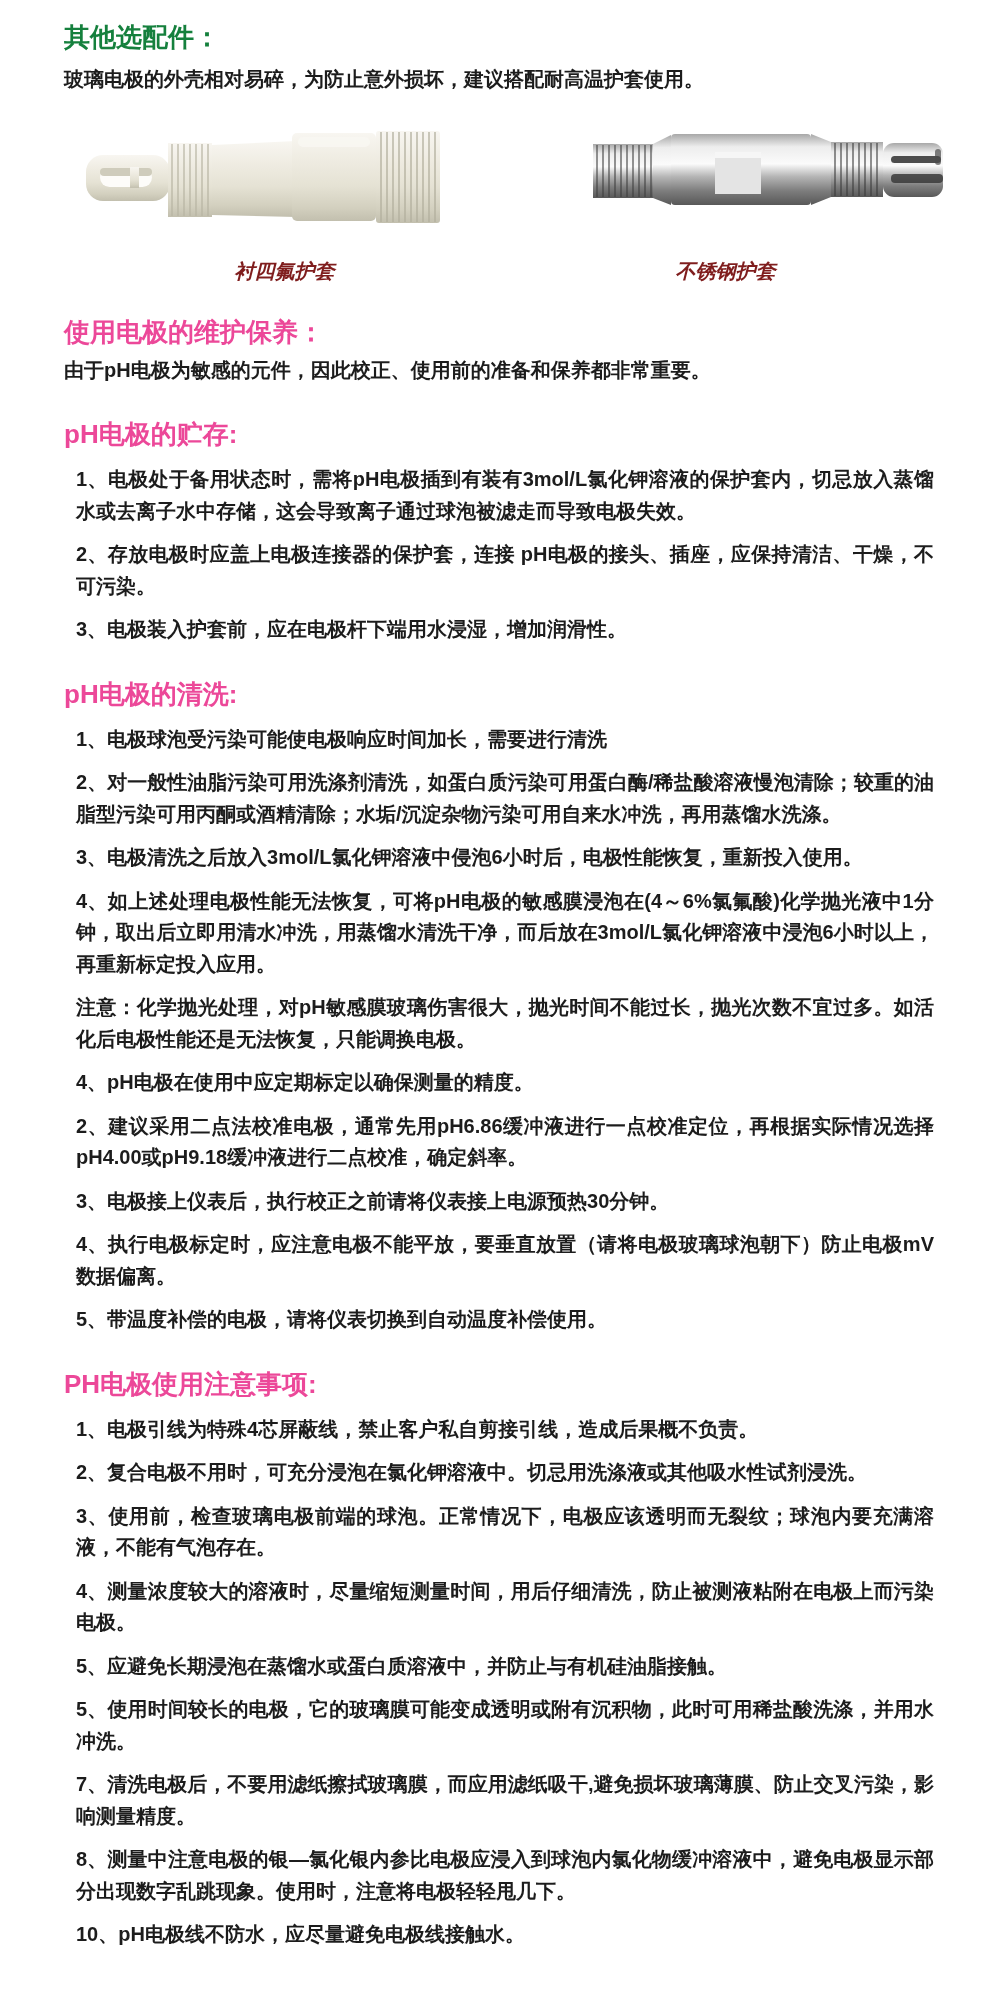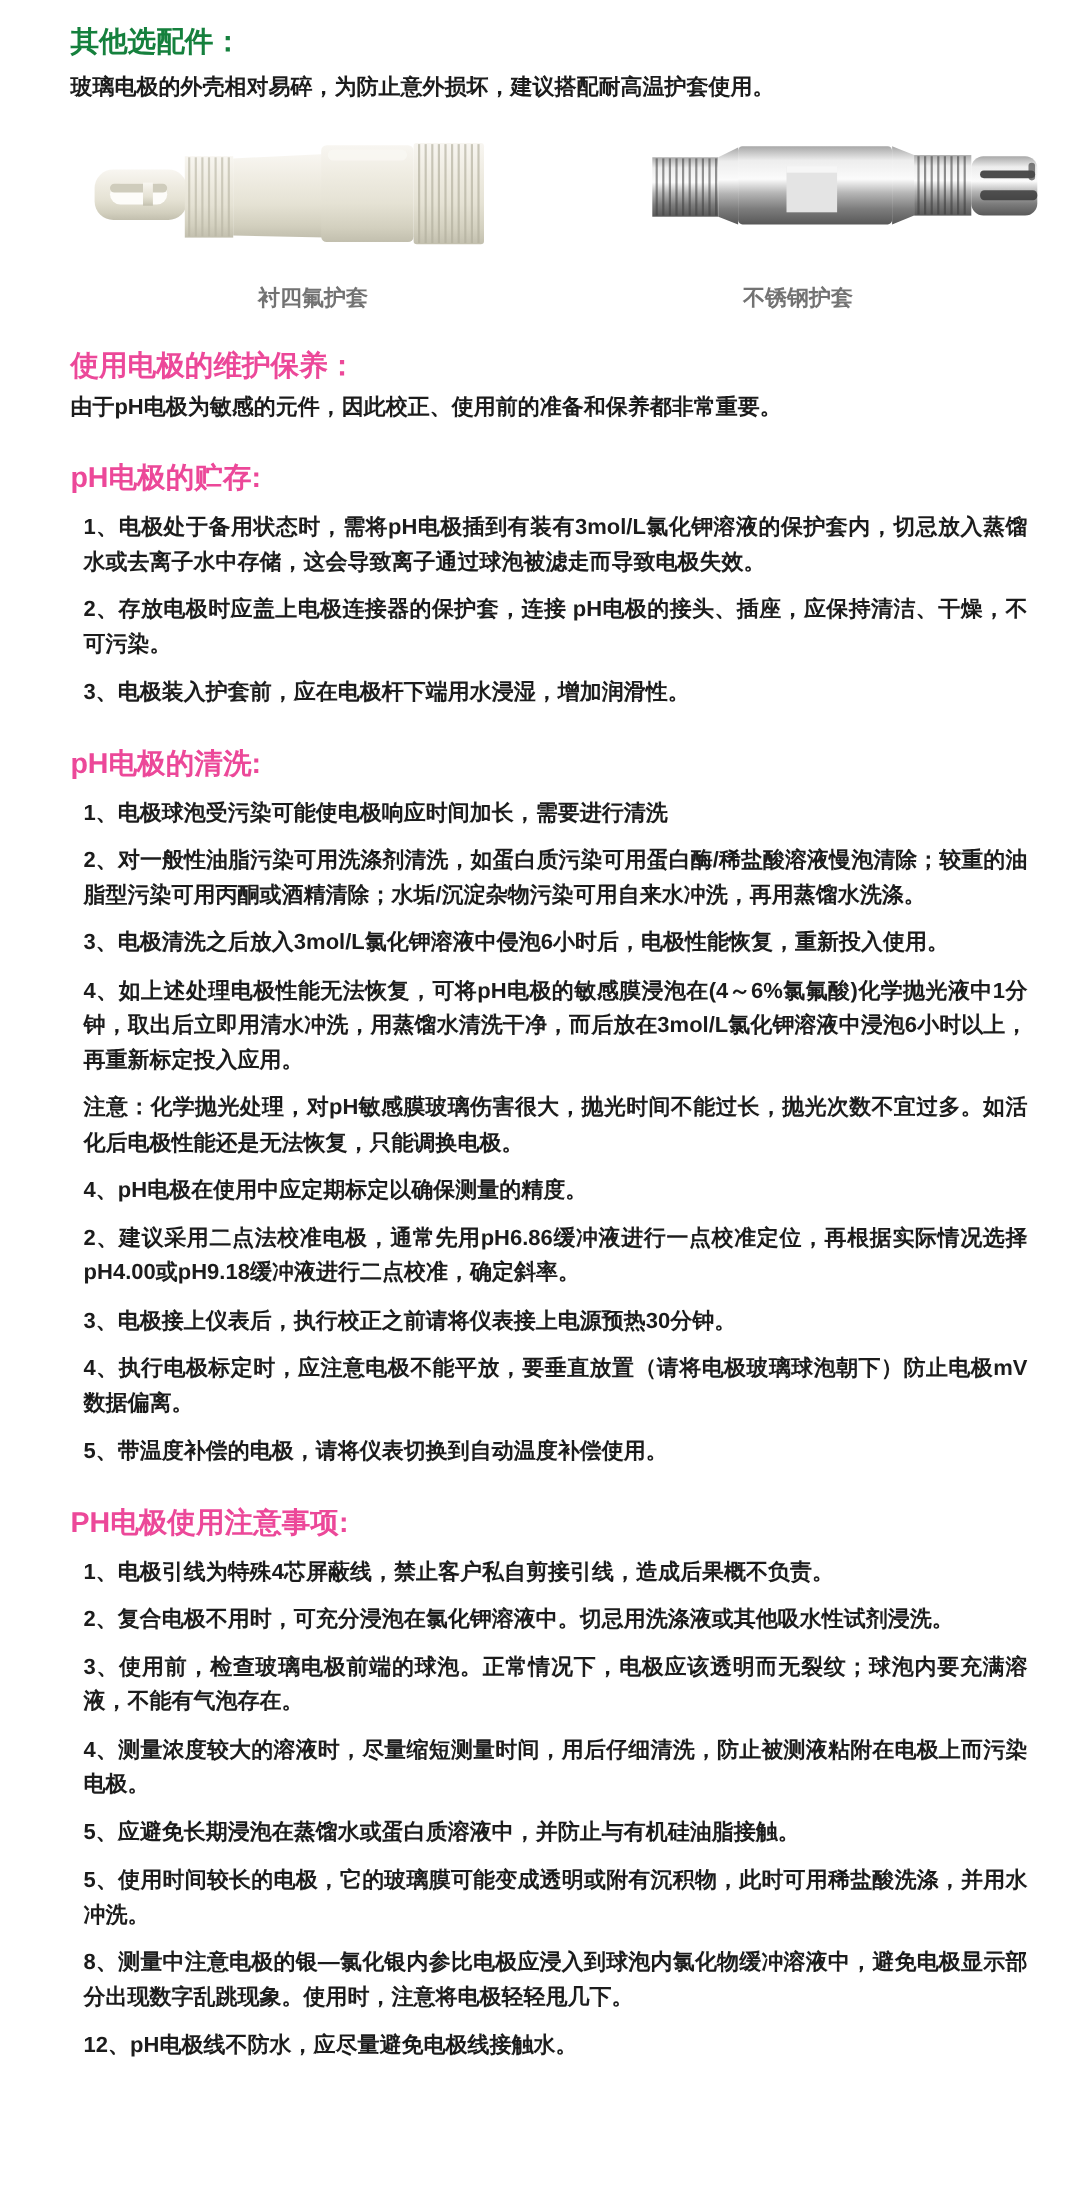--- a/index.html
+++ b/index.html
@@ -61,22 +61,23 @@
   .photo-col.right { justify-content: flex-end; padding-right: 0px; }
   .caption-row {
     display: flex;
     margin-top: 28px;
   }
   .caption-col {
     flex: 1;
     text-align: center;
     font-size: 20px;
     font-weight: 700;
-    color: #737373;
+    color: #7f1d1d;
     line-height: 26px;
+    font-style: italic;
   }
   .section { margin: 0; }
   figure { margin: 0; padding: 0; }
 </style>
 </head>
 <body>
 
 <div class="content">
 
   <h1 class="doc-title">其他选配件：</h1>
@@ -226,18 +227,19 @@
   </div>
 
   <div class="section">
     <h2 class="section-title">PH电极使用注意事项:</h2>
     <p class="body-line">1、电极引线为特殊4芯屏蔽线，禁止客户私自剪接引线，造成后果概不负责。</p>
     <p class="body-line">2、复合电极不用时，可充分浸泡在氯化钾溶液中。切忌用洗涤液或其他吸水性试剂浸洗。</p>
     <p class="body-line">3、使用前，检查玻璃电极前端的球泡。正常情况下，电极应该透明而无裂纹；球泡内要充满溶液，不能有气泡存在。</p>
     <p class="body-line">4、测量浓度较大的溶液时，尽量缩短测量时间，用后仔细清洗，防止被测液粘附在电极上而污染电极。</p>
     <p class="body-line">5、应避免长期浸泡在蒸馏水或蛋白质溶液中，并防止与有机硅油脂接触。</p>
     <p class="body-line">5、使用时间较长的电极，它的玻璃膜可能变成透明或附有沉积物，此时可用稀盐酸洗涤，并用水冲洗。</p>
+    <p class="body-line">7、清洗电极后，不要用滤纸擦拭玻璃膜，而应用滤纸吸干,避免损坏玻璃薄膜、防止交叉污染，影响测量精度。</p>
     <p class="body-line">8、测量中注意电极的银—氯化银内参比电极应浸入到球泡内氯化物缓冲溶液中，避免电极显示部分出现数字乱跳现象。使用时，注意将电极轻轻甩几下。</p>
-    <p class="body-line">12、pH电极线不防水，应尽量避免电极线接触水。</p>
+    <p class="body-line">10、pH电极线不防水，应尽量避免电极线接触水。</p>
 
   </div>
 
 </div>
 
 </body></html>

